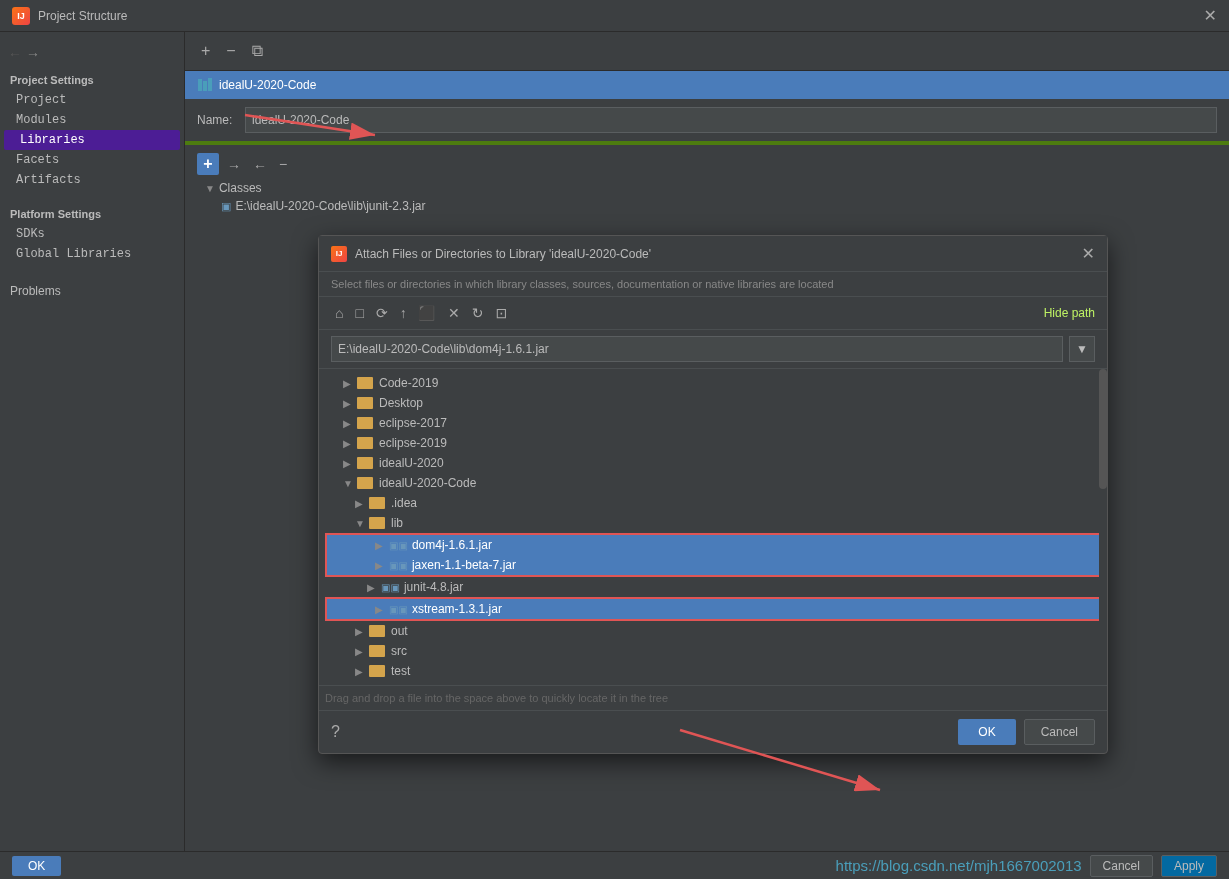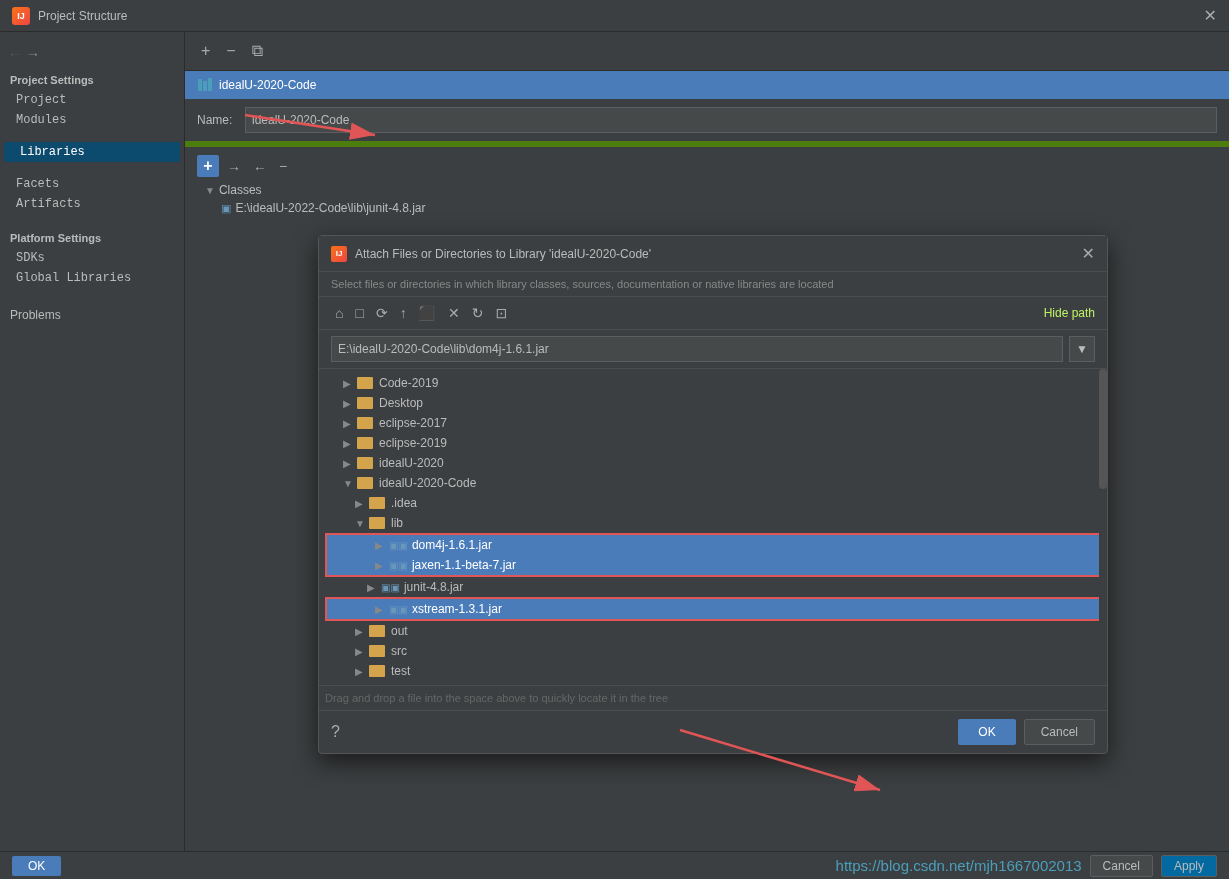--- a/index.html
+++ b/index.html
@@ -101,24 +101,24 @@
     }
     .nav-item {
       padding: 3px 10px 3px 16px;
       cursor: pointer;
       color: #bbbbbb;
       font-size: 12px;
       border-radius: 0;
       font-family: Liberation Mono, monospace;
     }
     .nav-item.active {
-      background: #0c4a6e;
+      background: #4c1d95;
       color: white;
       border-radius: 2px;
-      margin: 12px 4px;
+      margin: 0 4px;
     }
     .section-divider {
       height: 12px;
     }
     .problems-item {
       padding: 8px 10px 3px 10px;
       cursor: pointer;
       color: #bbbbbb;
       font-size: 12px;
     }
@@ -168,21 +168,21 @@
       color: white;
       font-size: 12px;
     }
 
     
     .name-row {
       display: flex;
       align-items: center;
       padding: 8px 12px;
       gap: 8px;
-      border-bottom: 6px solid #4d7c0f;
+      border-bottom: 4px solid #4d7c0f;
     }
     .name-label {
       color: #bbbbbb;
       font-size: 12px;
       min-width: 40px;
     }
     .name-input {
       flex: 1;
       background: #45494a;
       border: 1px solid #5a5e60;
@@ -611,21 +611,21 @@
           <button class="small-btn">←</button>
           <button class="small-btn">−</button>
         </div>
         <div class="classes-tree">
           <div class="tree-item">
             <span class="tree-arrow">▼</span>
             <span class="tree-label">Classes</span>
           </div>
           <div class="tree-file">
             <span class="file-icon">▣</span>
-            <span class="file-path">E:\idealU-2022-Code\lib\junit-4.8.jar</span>
+            <span class="file-path">E:\idealU-2020-Code\lib\junit-2.3.jar</span>
           </div>
         </div>
       </div>
     </div>
   </div>
 
   <div class="bottom-bar">
     <div>
       <button class="bottom-ok-btn">OK</button>
     </div>

